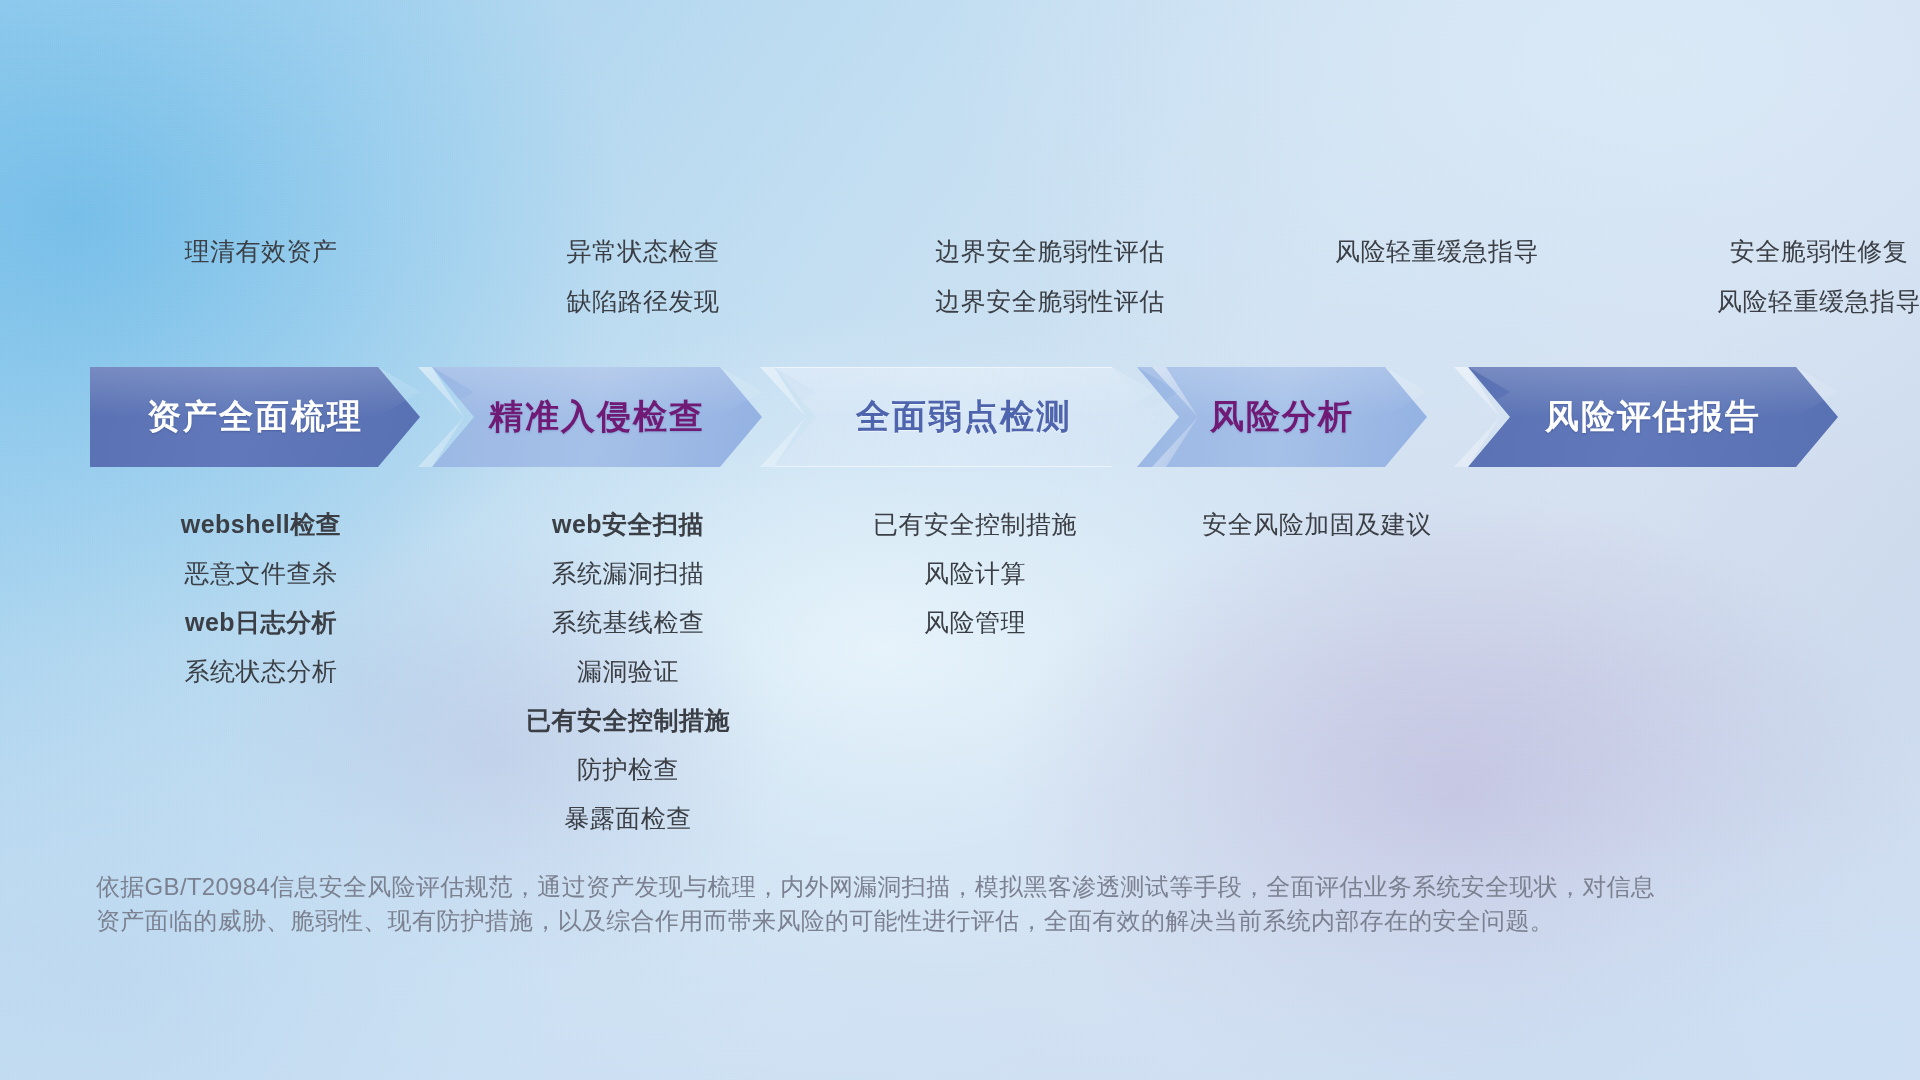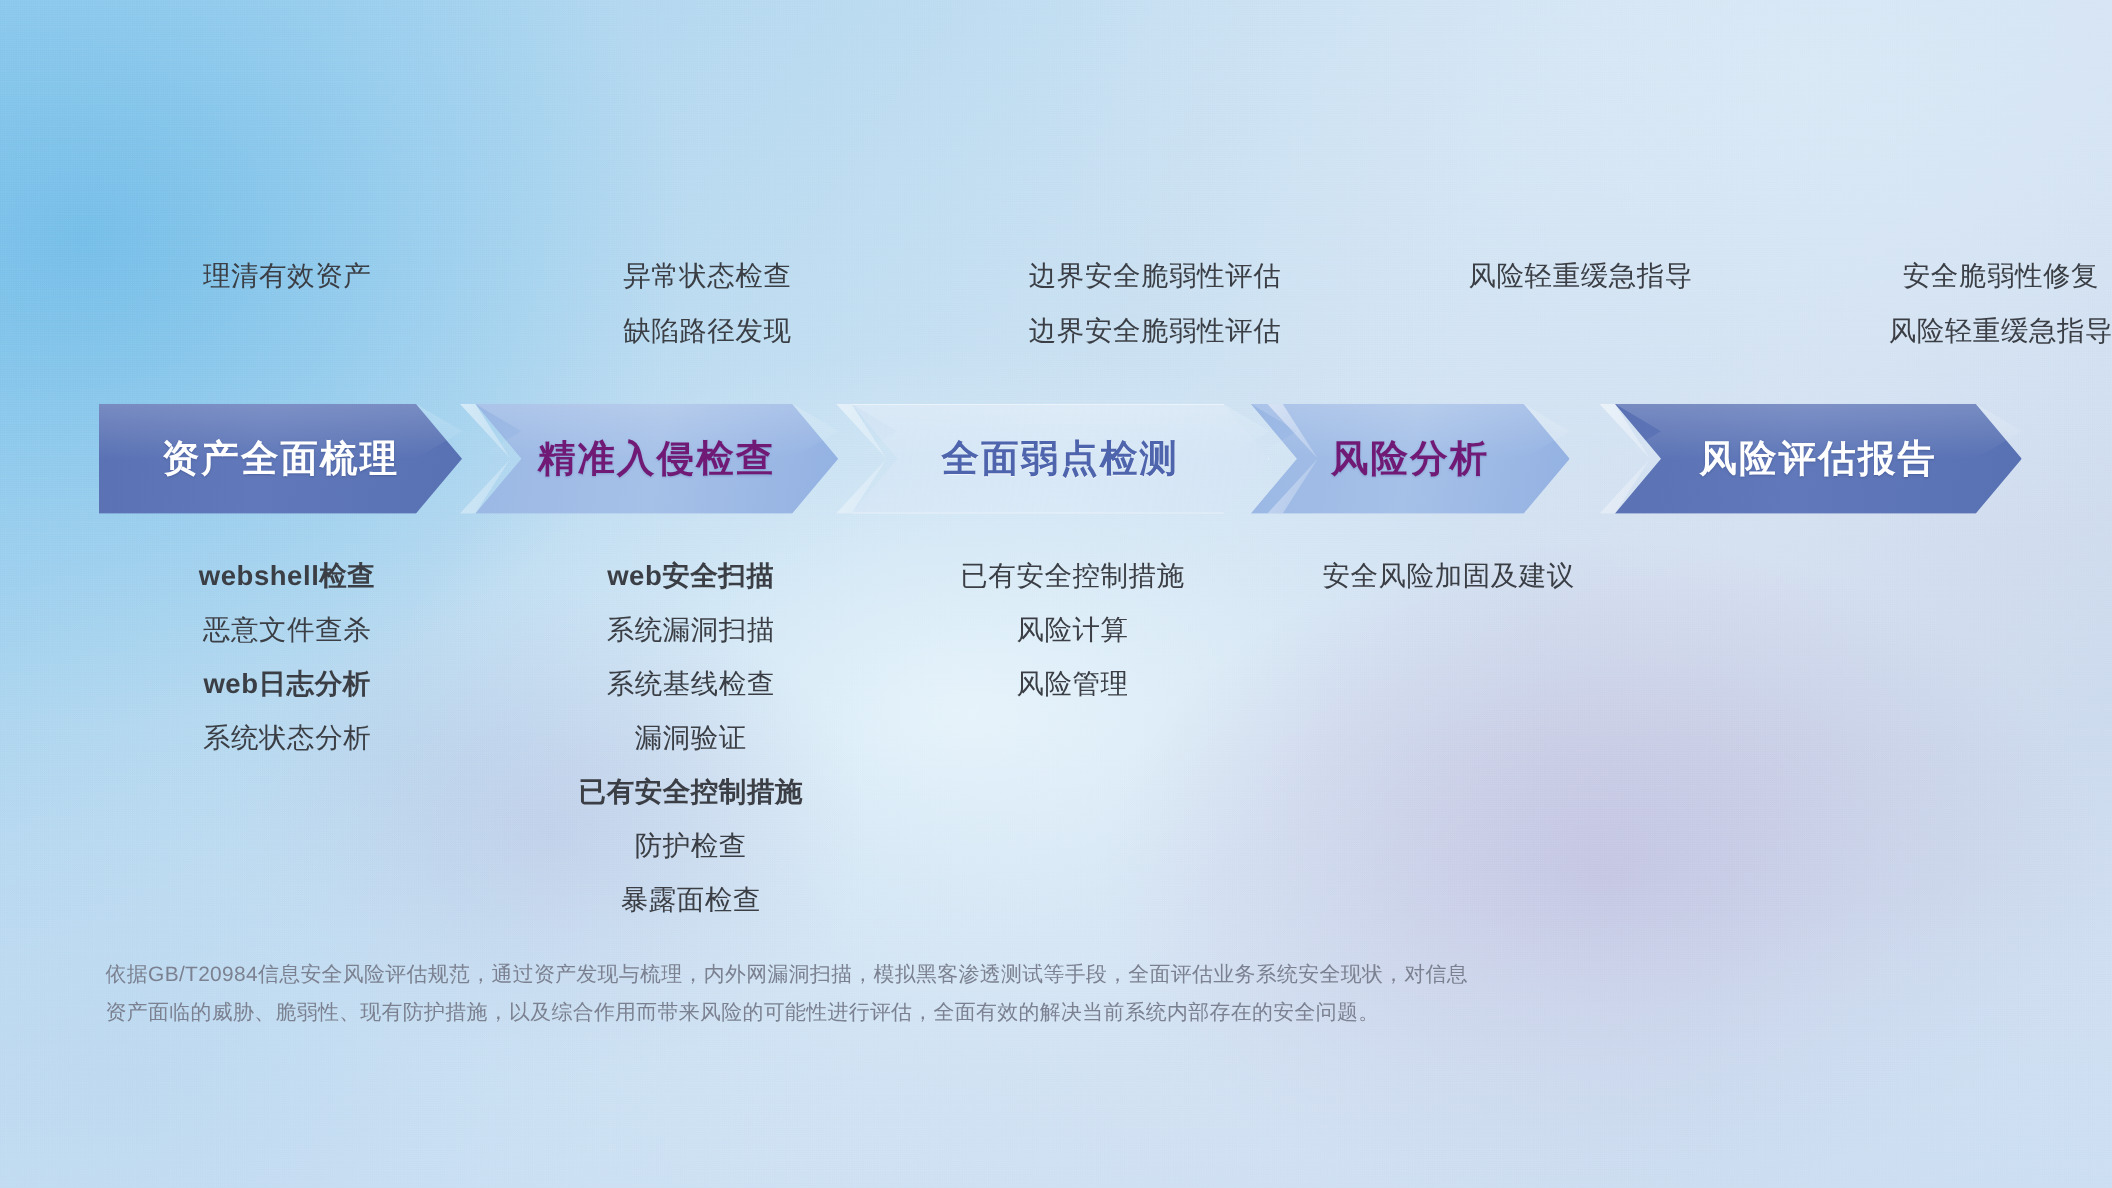--- a/index.html
+++ b/index.html
@@ -106,21 +106,21 @@
   .gap-chev{
     position:absolute;top:0;height:100px;width:46px;z-index:4;
     background:linear-gradient(110deg, rgba(255,255,255,.62), rgba(255,255,255,.18));
     clip-path:polygon(0 0, 46px 50%, 0 100%, 14px 100%, 46px 50%, 14px 0);
     opacity:.85;
   }
 
   
   .footer{
     position:absolute;left:96px;top:870px;width:1600px;
-    color:#7b8190;font-size:19px;line-height:34px;letter-spacing:.3px;
+    color:#7b8190;font-size:24px;line-height:34px;letter-spacing:.3px;
   }
   .footer div{white-space:nowrap;}
 </style>
 </head>
 <body>
 
 <div class="bg-layer" id="bg-base"></div>
 <div class="bg-layer" id="bg-glow-tl"></div>
 <div class="bg-layer" id="bg-glow-tr"></div>
 <div class="bg-layer" id="bg-glow-mid"></div>

